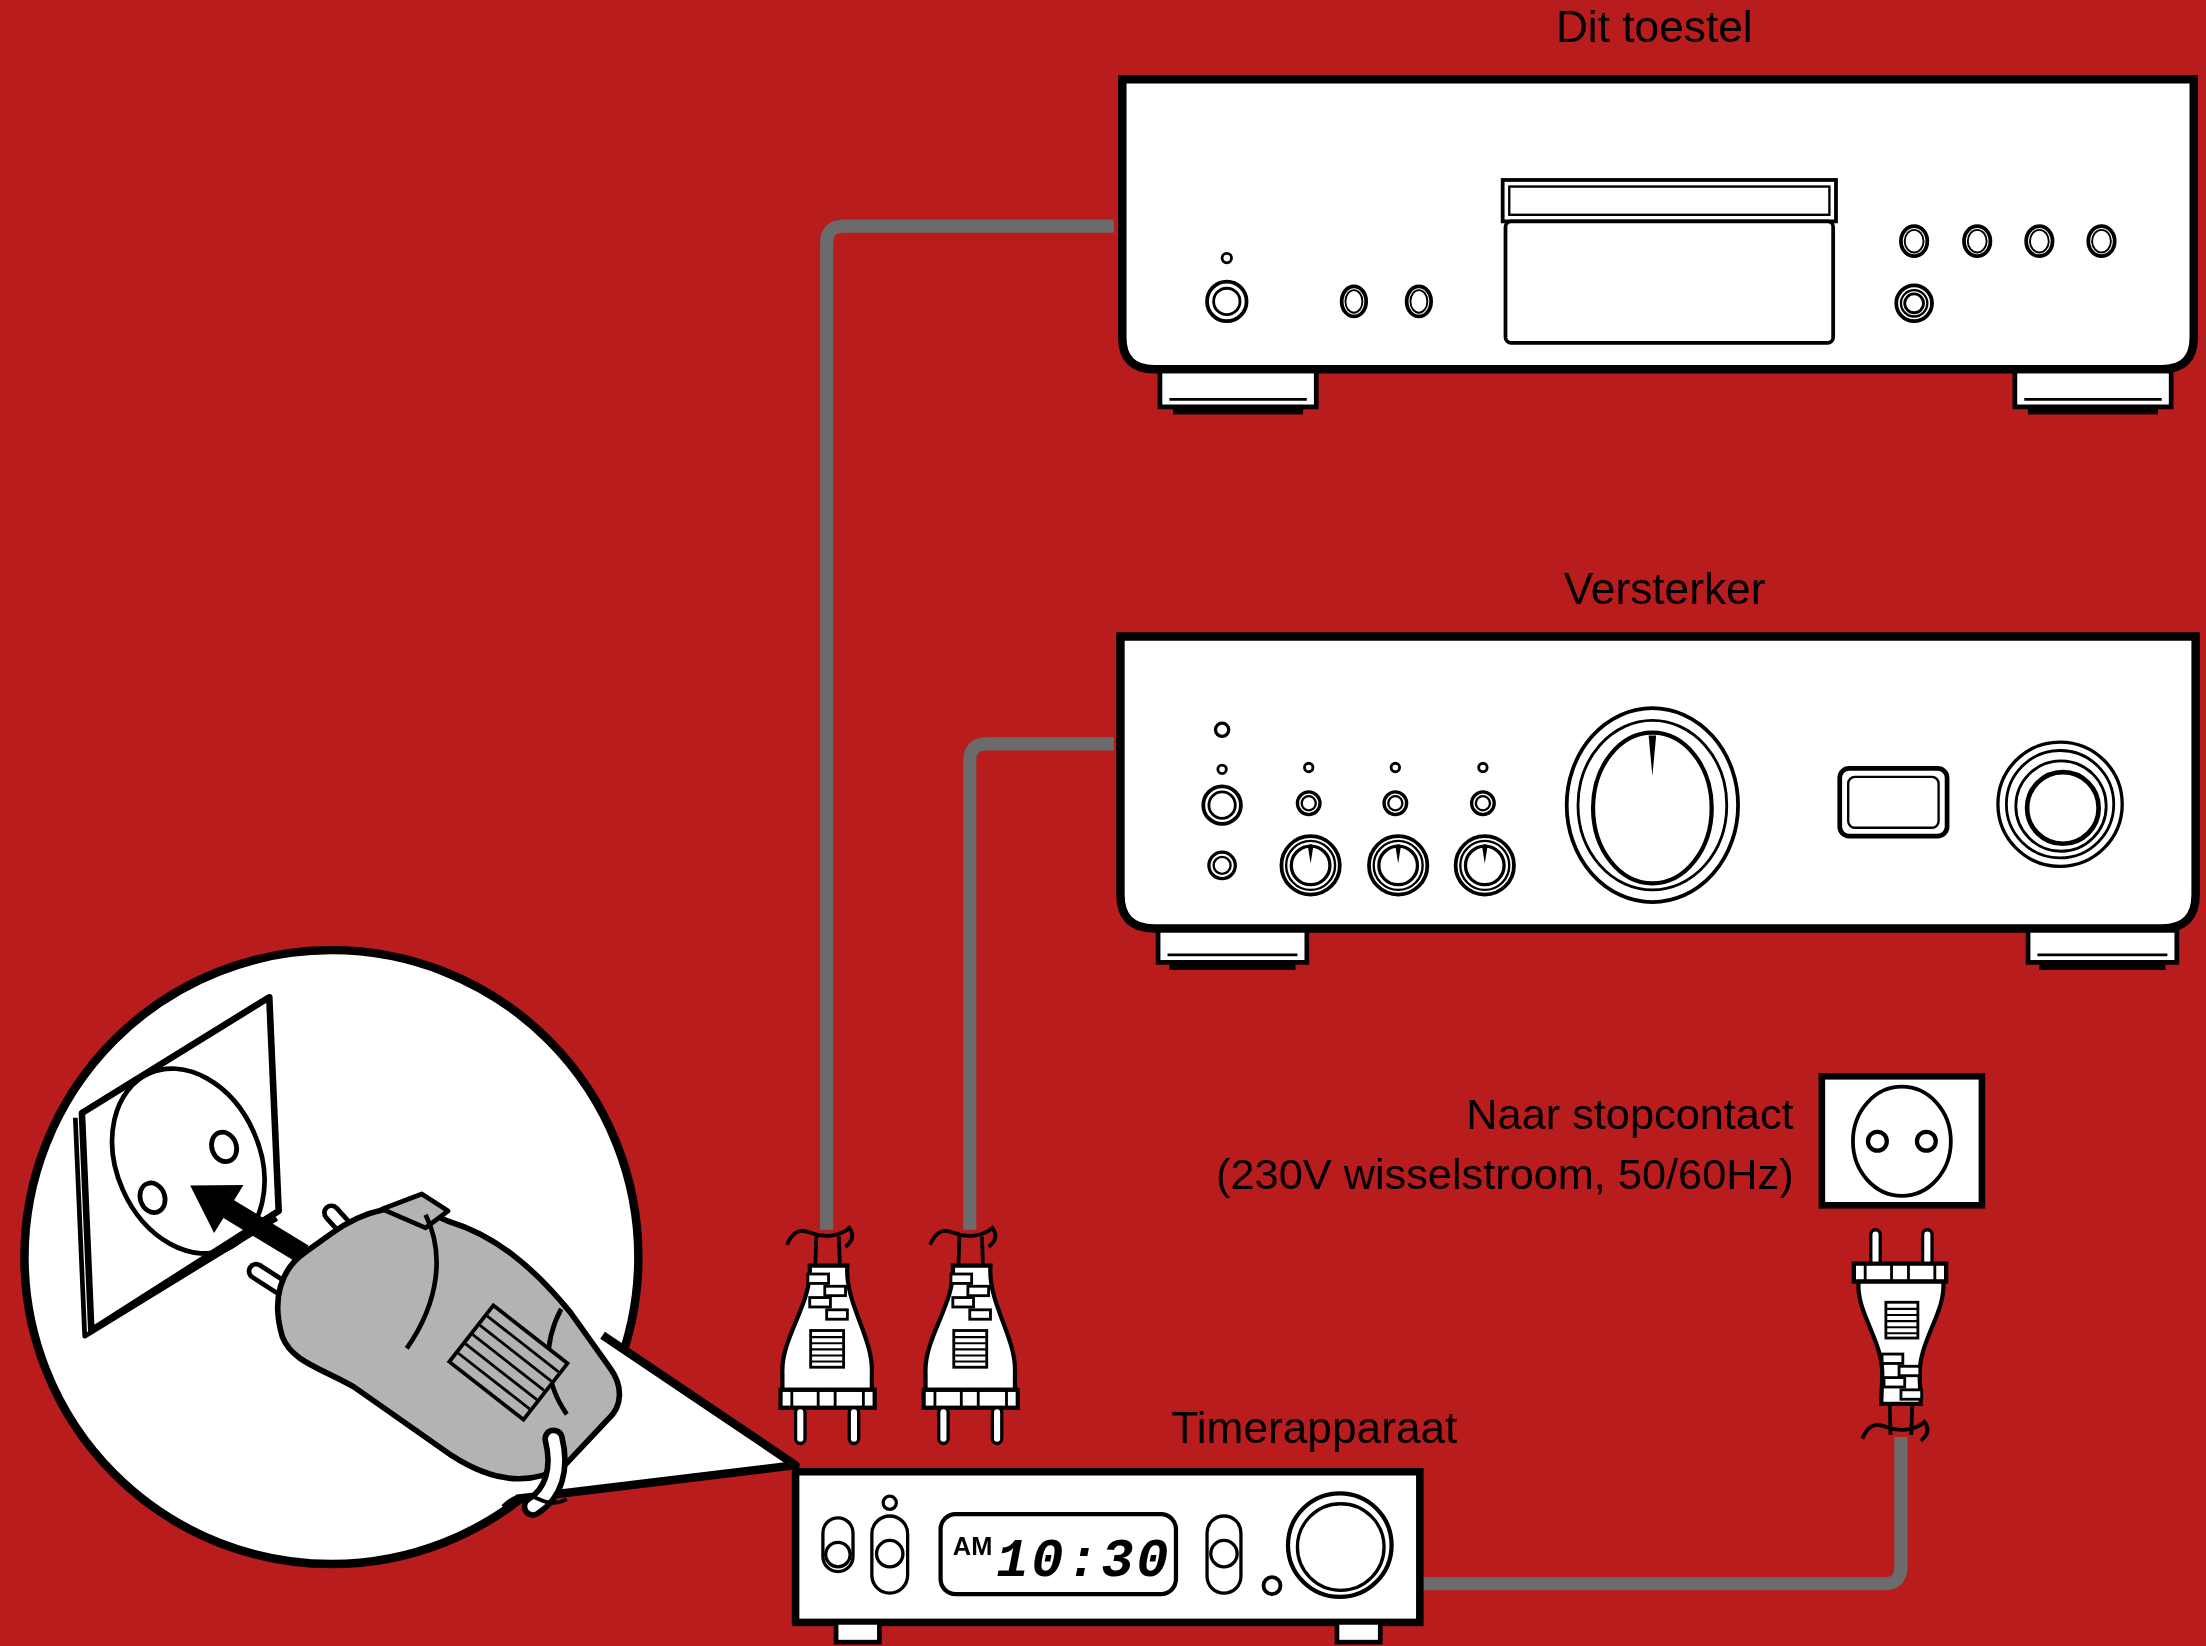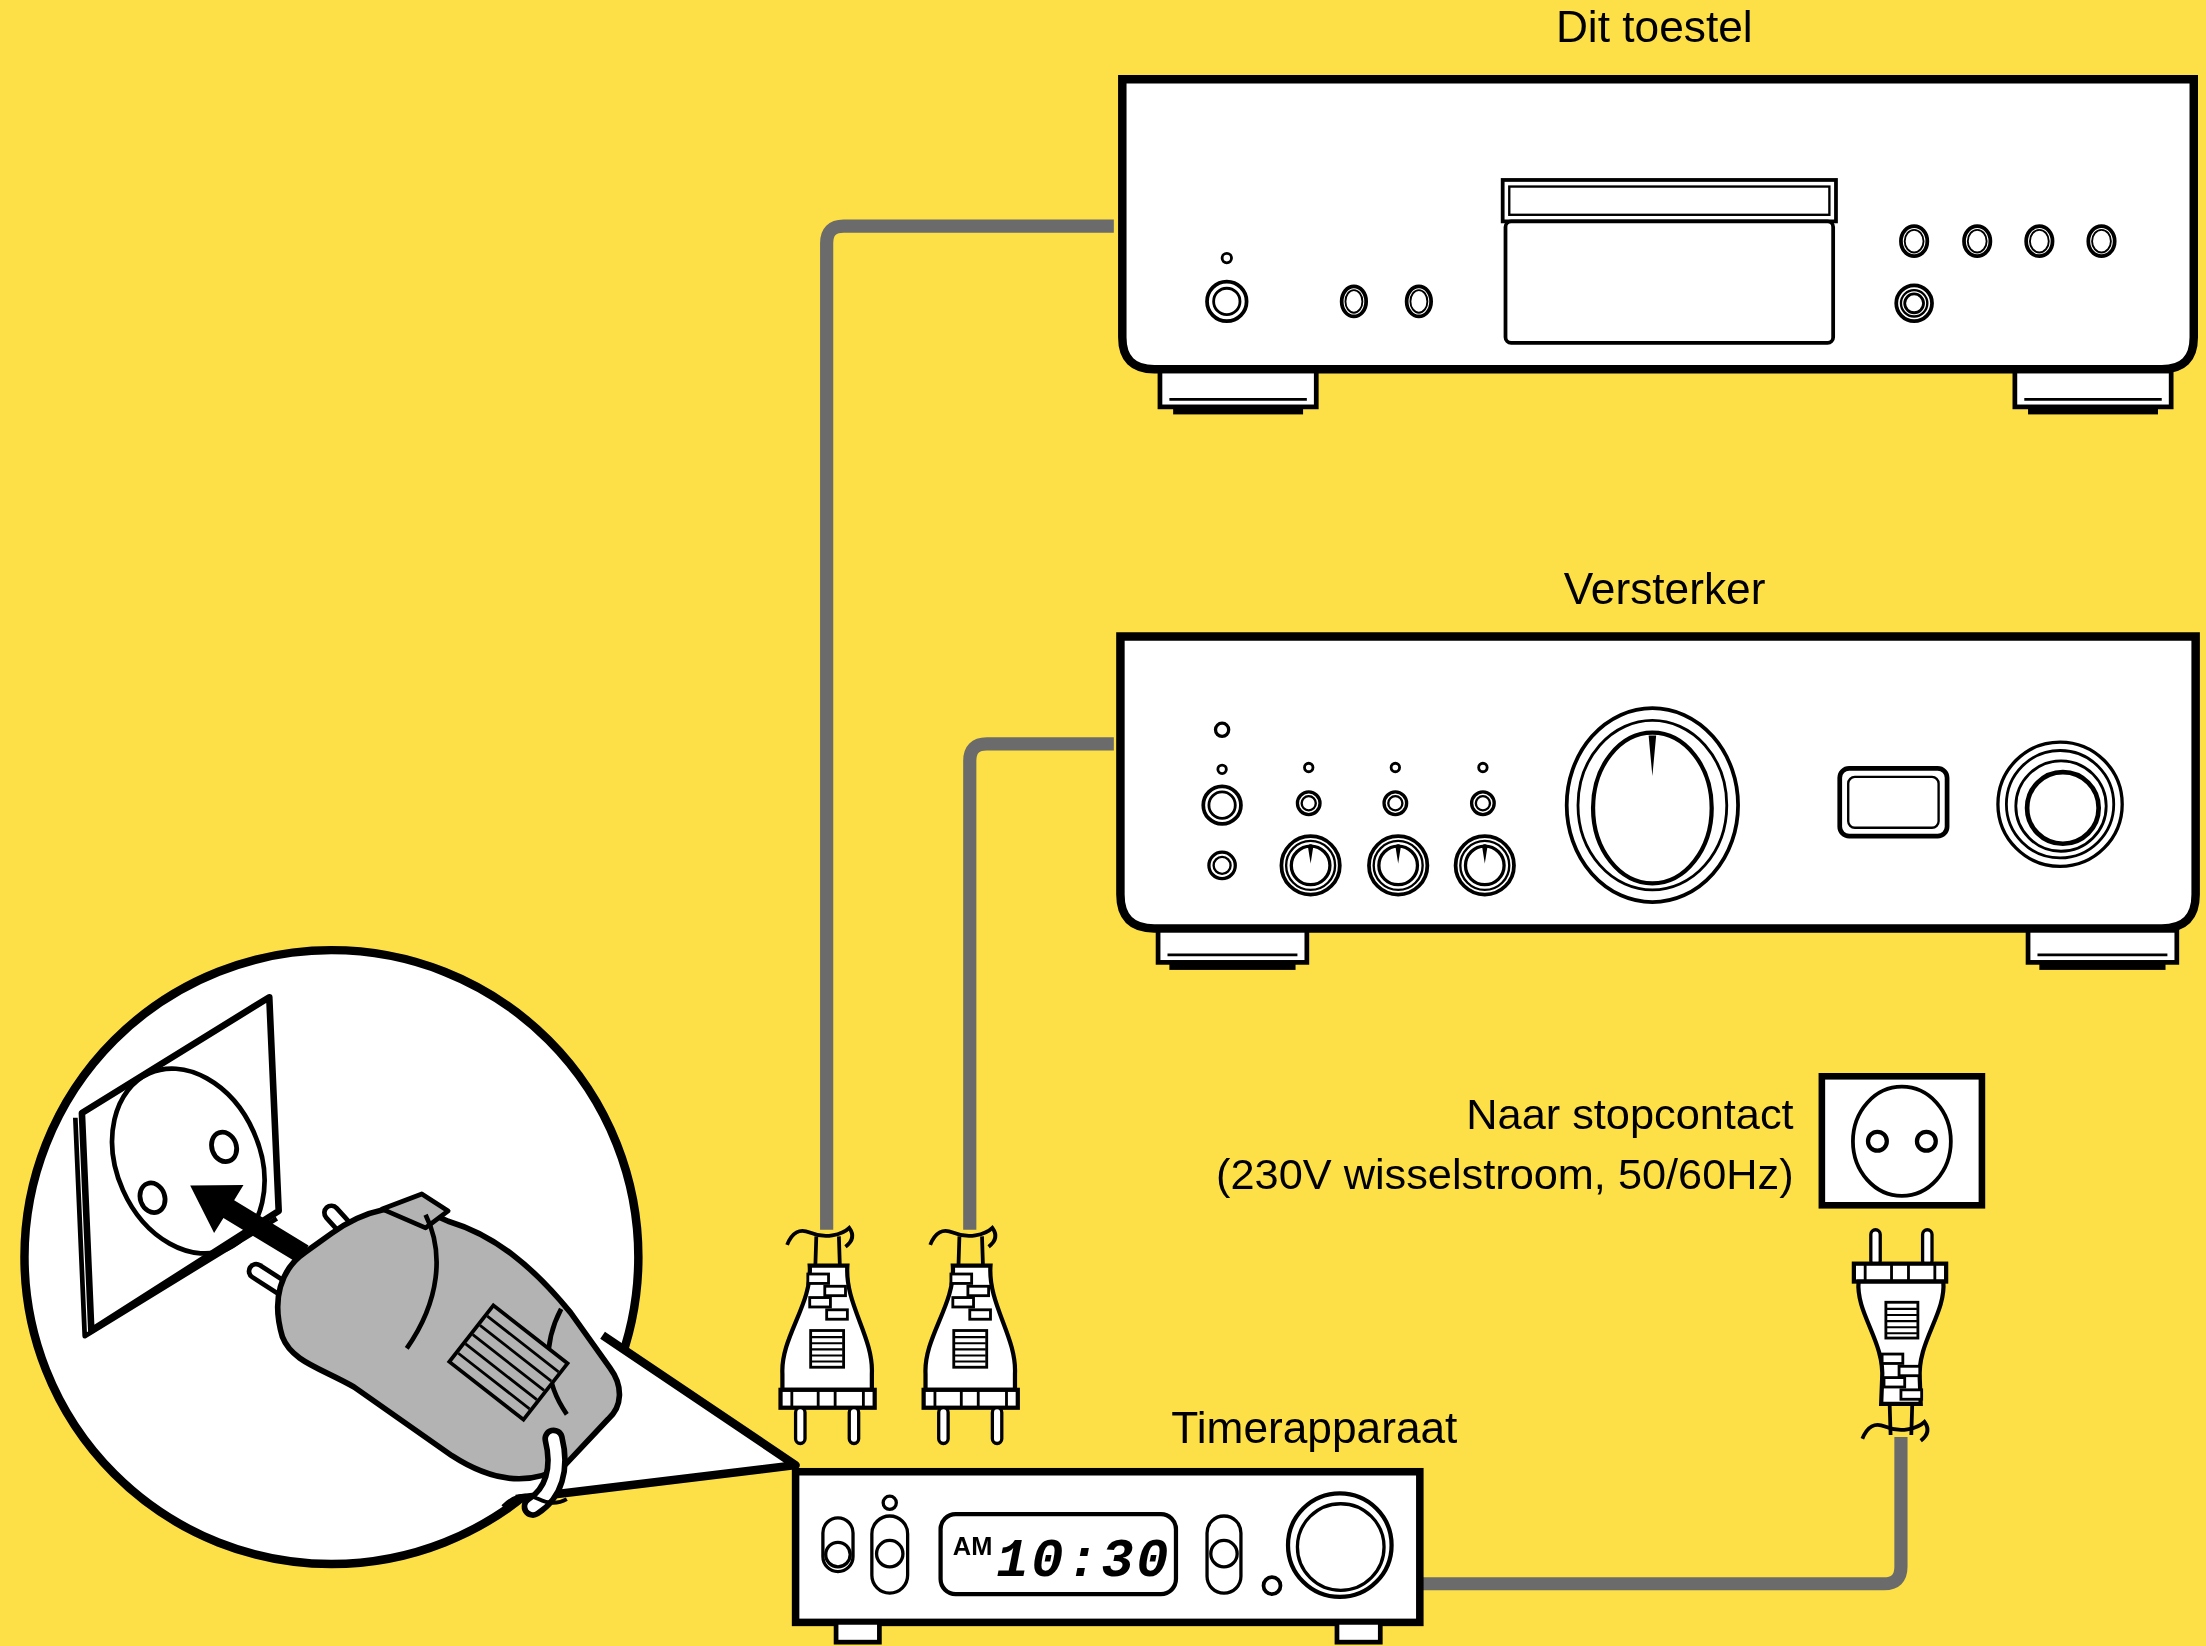--- a/index.html
+++ b/index.html
@@ -1,16 +1,16 @@
 <!DOCTYPE html>
 <html style="--cable-color: #6b6b6b; --plug-fill: #b3b3b3;font-size:15px"><head>
 <meta charset="utf-8">
 <style>
   html,body{margin:0;padding:0;background:#fff;}
-  .stage{width:2206px;height:1647px;position:relative;background:#fde047;overflow:hidden;}
+  .stage{width:2206px;height:1647px;position:relative;background:#b91c1c;overflow:hidden;}
   svg{display:block;}
   .ln{fill:none;stroke:#000;}
   .fw{fill:#fff;stroke:#000;}
   .cable{fill:none;stroke:var(--cable-color,#6b6b6b);stroke-width:14;}
   .plugfill{fill:var(--plug-fill,#b3b3b3);stroke:#000;}
   .txt{font-family:"Liberation Sans",sans-serif;fill:#000;}
   .seg{font-family:"Liberation Mono","DejaVu Sans Mono",monospace;font-style:italic;font-weight:bold;}
 </style>
 </head>
 <body>

